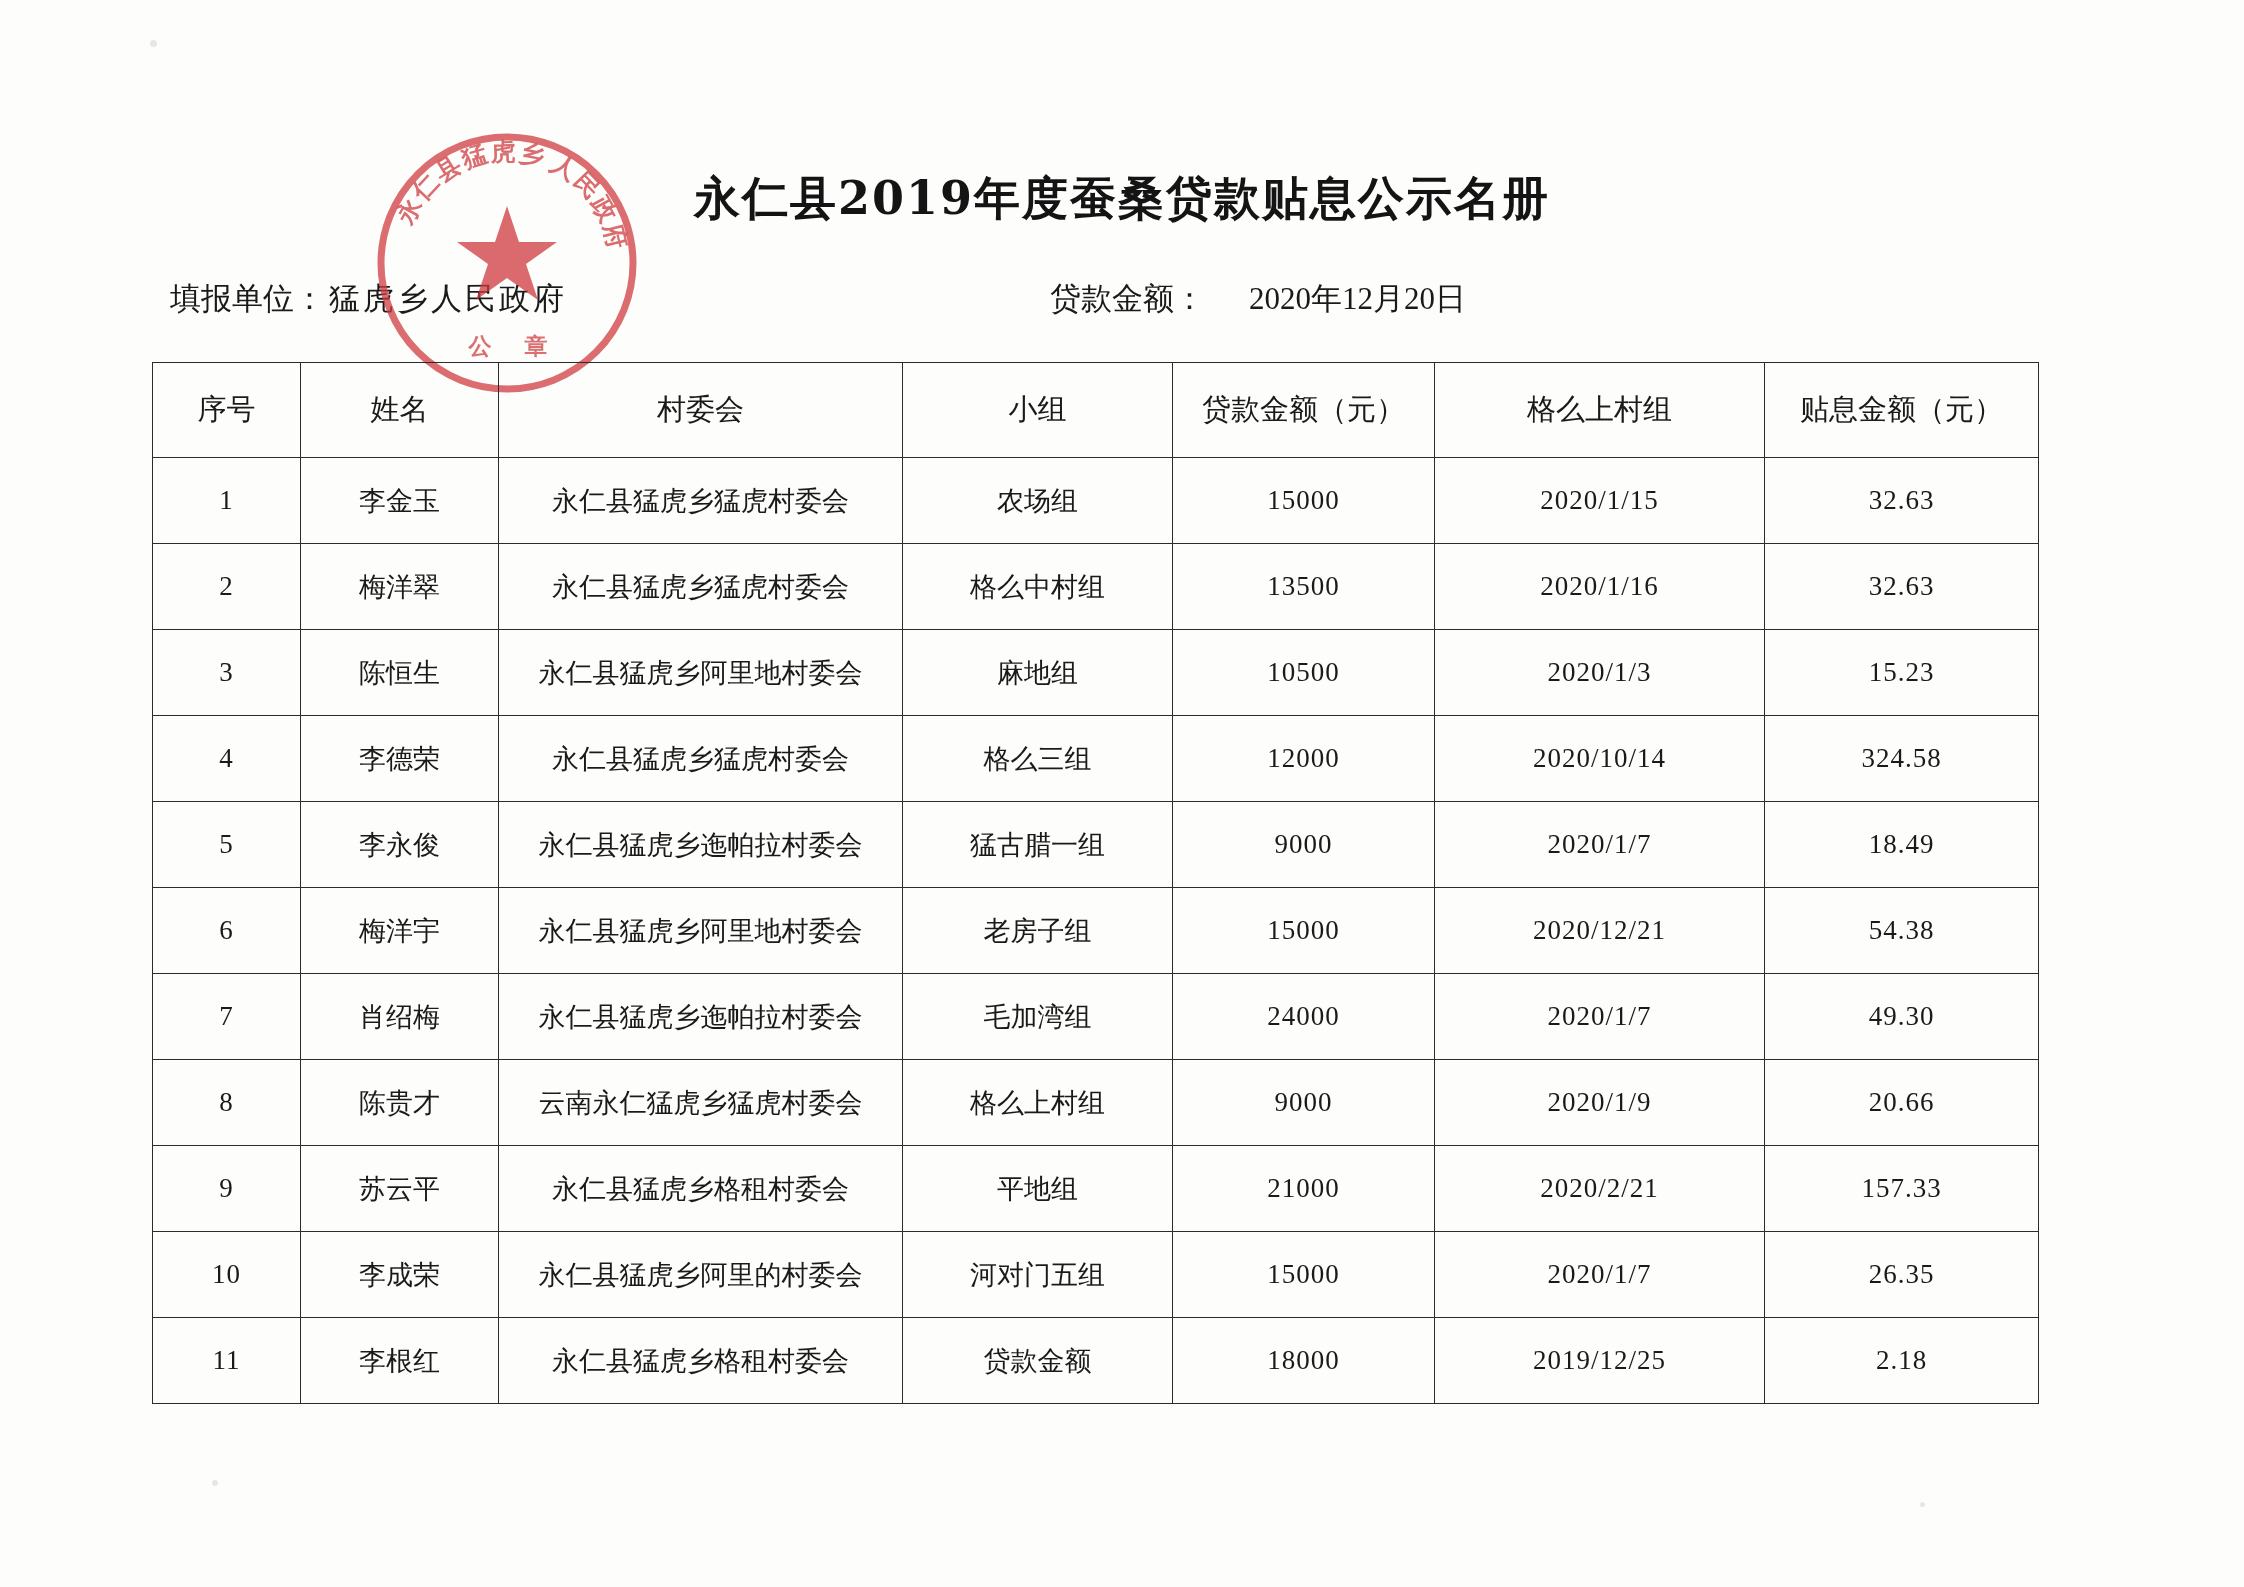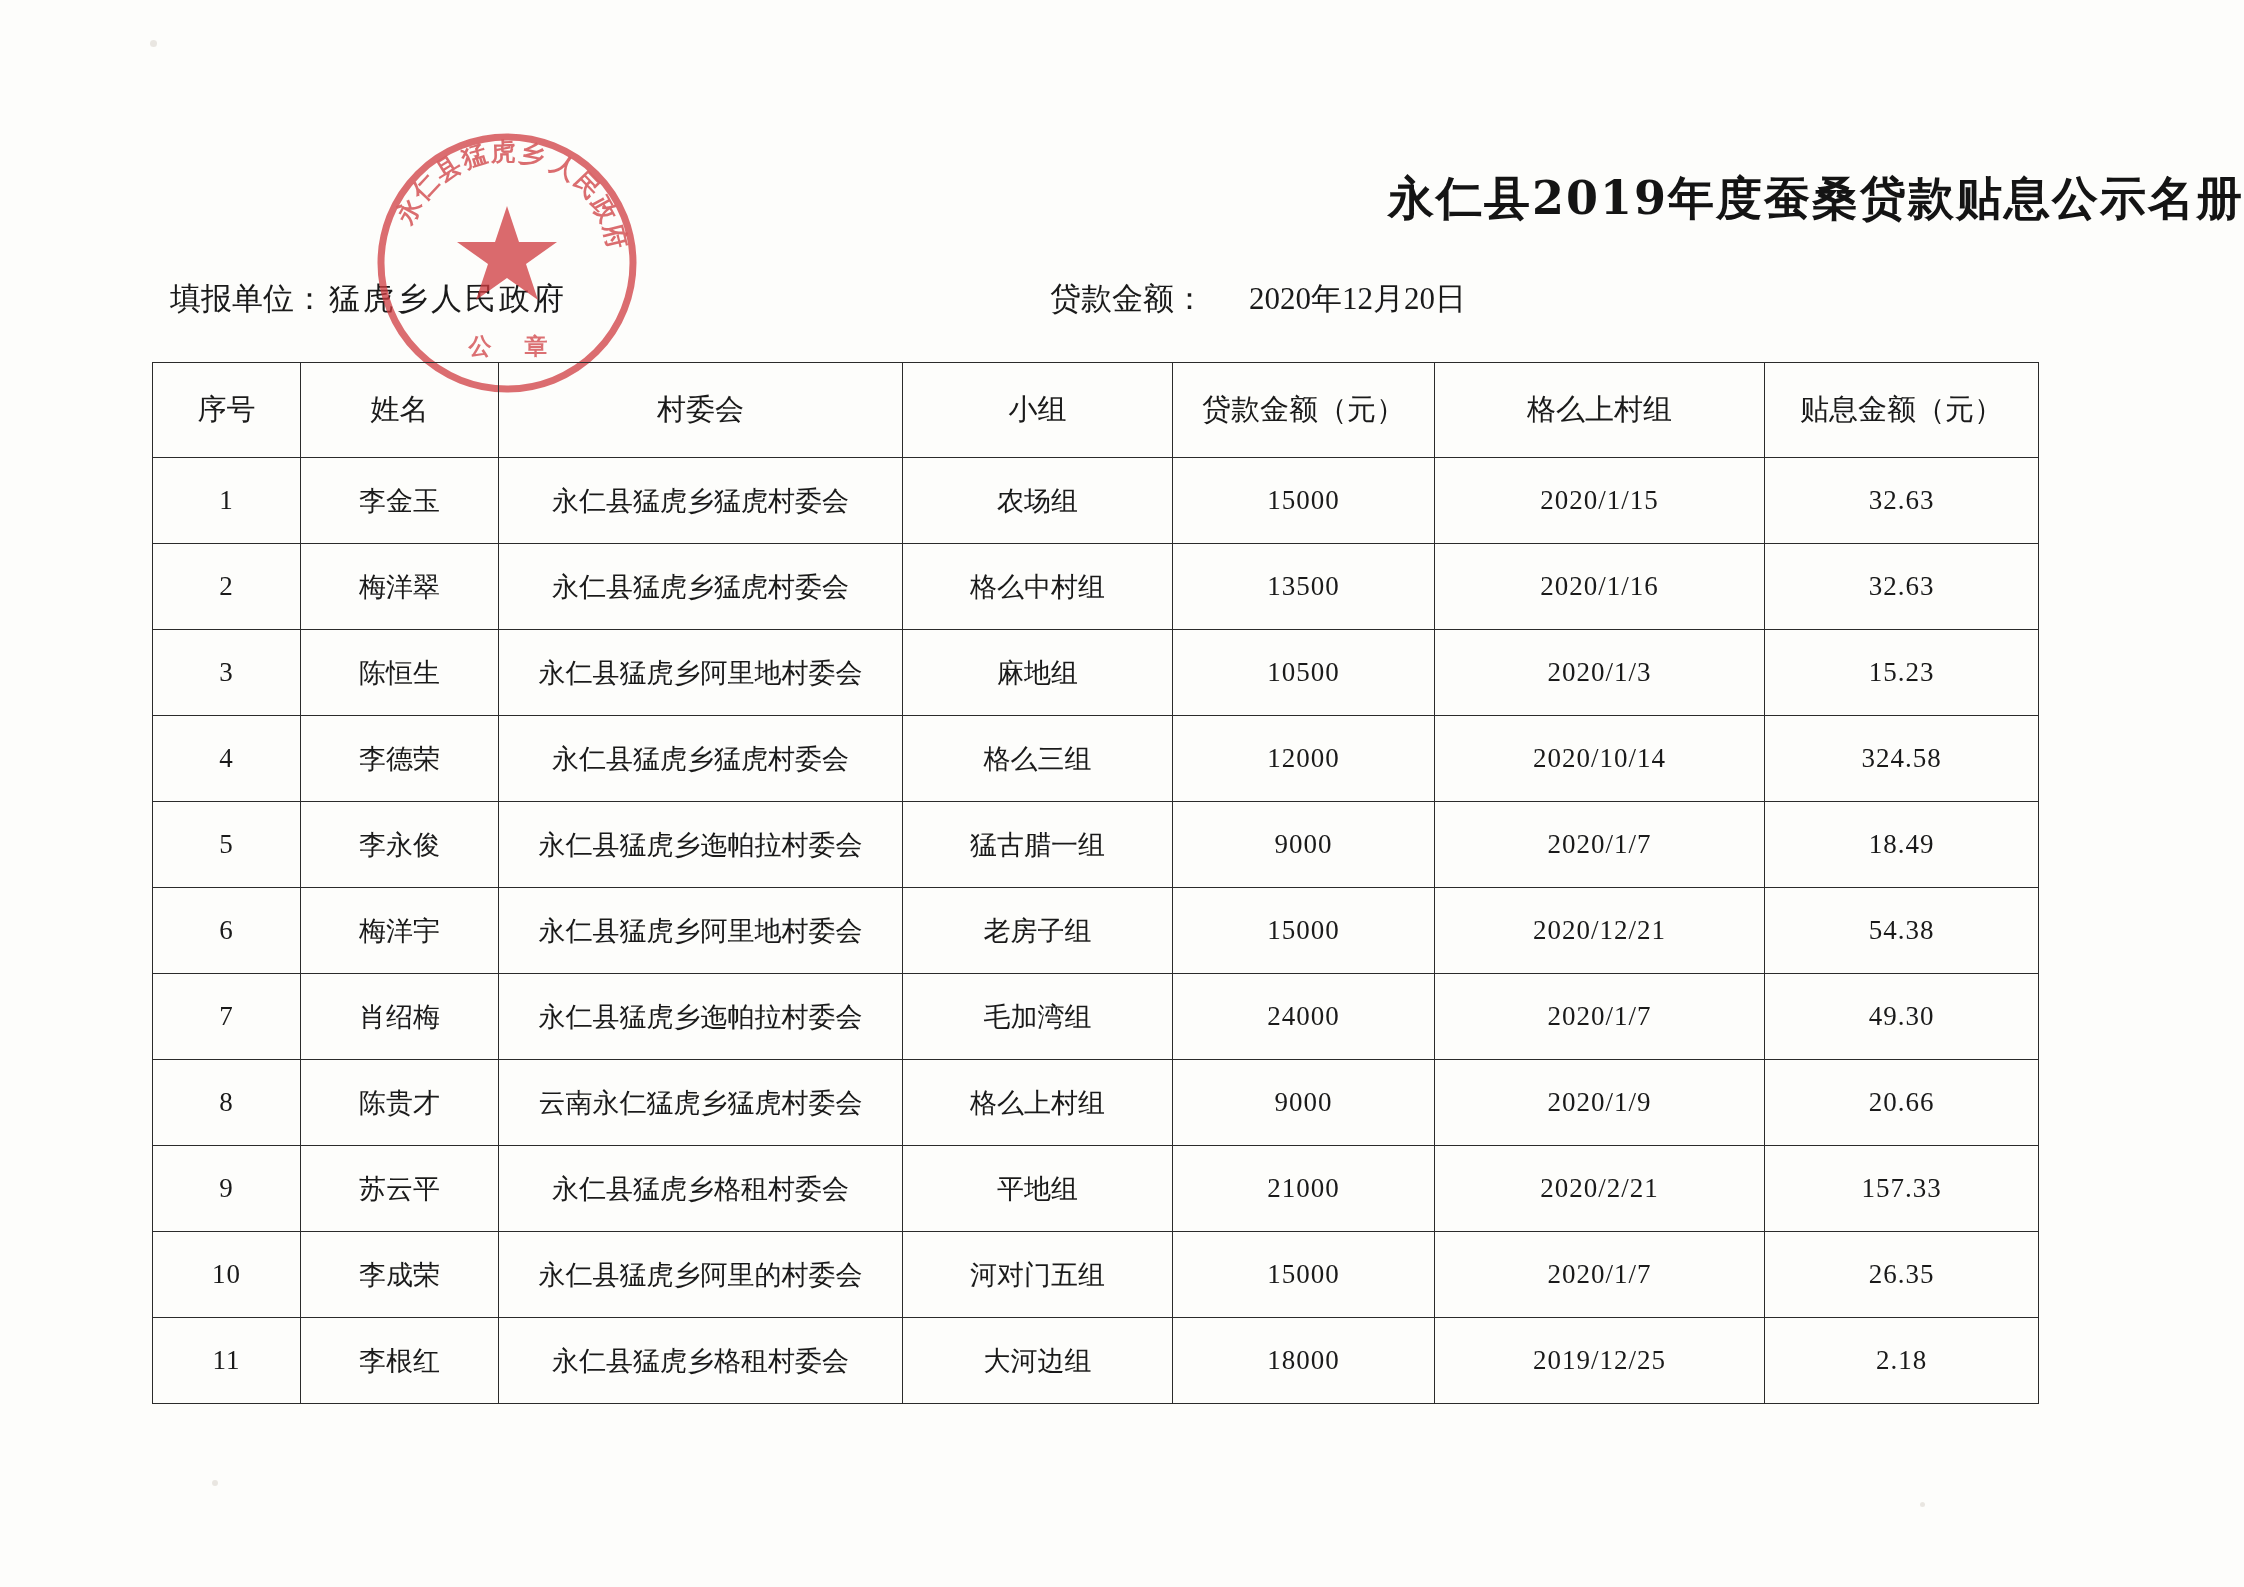--- a/index.html
+++ b/index.html
@@ -20,21 +20,21 @@
     inset: 0;
     background: #fdfdfb;
   }
 
   
   .title {
     position: absolute;
     top: 168px;
     left: 0;
     width: 100%;
-    text-align: right;
+    text-align: center;
     font-size: 46px;
     font-weight: bold;
     letter-spacing: 2px;
     font-family: "DejaVu Serif", "Liberation Serif", serif;
     color: #141414;
   }
 
   
   .subline {
     position: absolute;
@@ -279,21 +279,21 @@
         <td>永仁县猛虎乡阿里的村委会</td>
         <td>河对门五组</td>
         <td class="money">15000</td>
         <td class="date">2020/1/7</td>
         <td class="subsidy">26.35</td>
       </tr>
       <tr>
         <td class="num">11</td>
         <td>李根红</td>
         <td>永仁县猛虎乡格租村委会</td>
-        <td>大河边组</td>
+        <td>贷款金额</td>
         <td class="money">18000</td>
         <td class="date">2019/12/25</td>
         <td class="subsidy">2.18</td>
       </tr>
     </tbody>
   </table>
 
 </div>
 
 </body></html>

